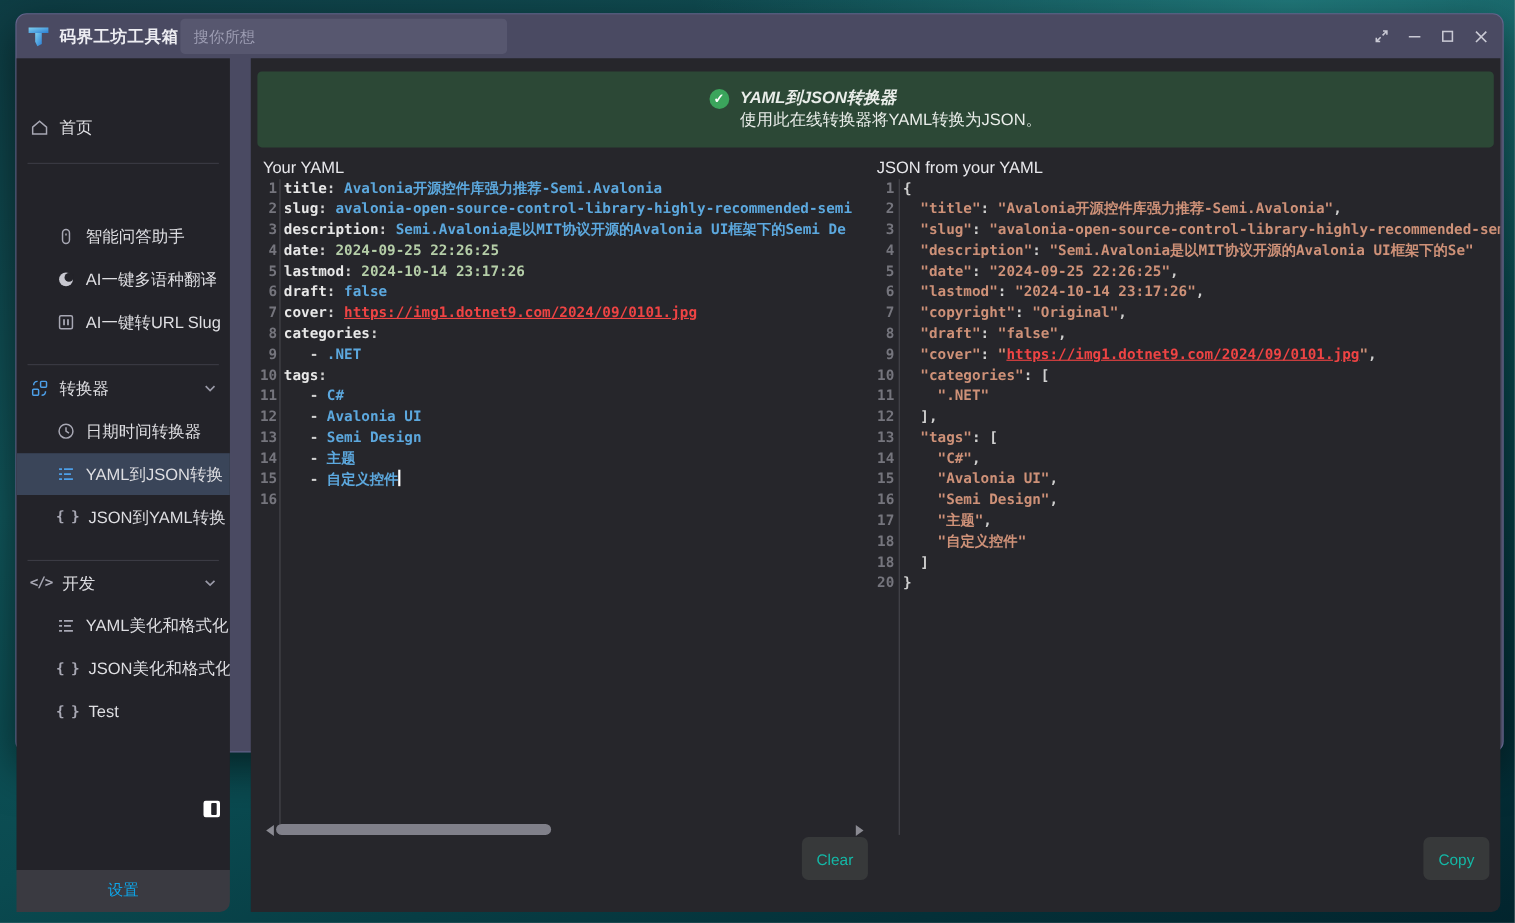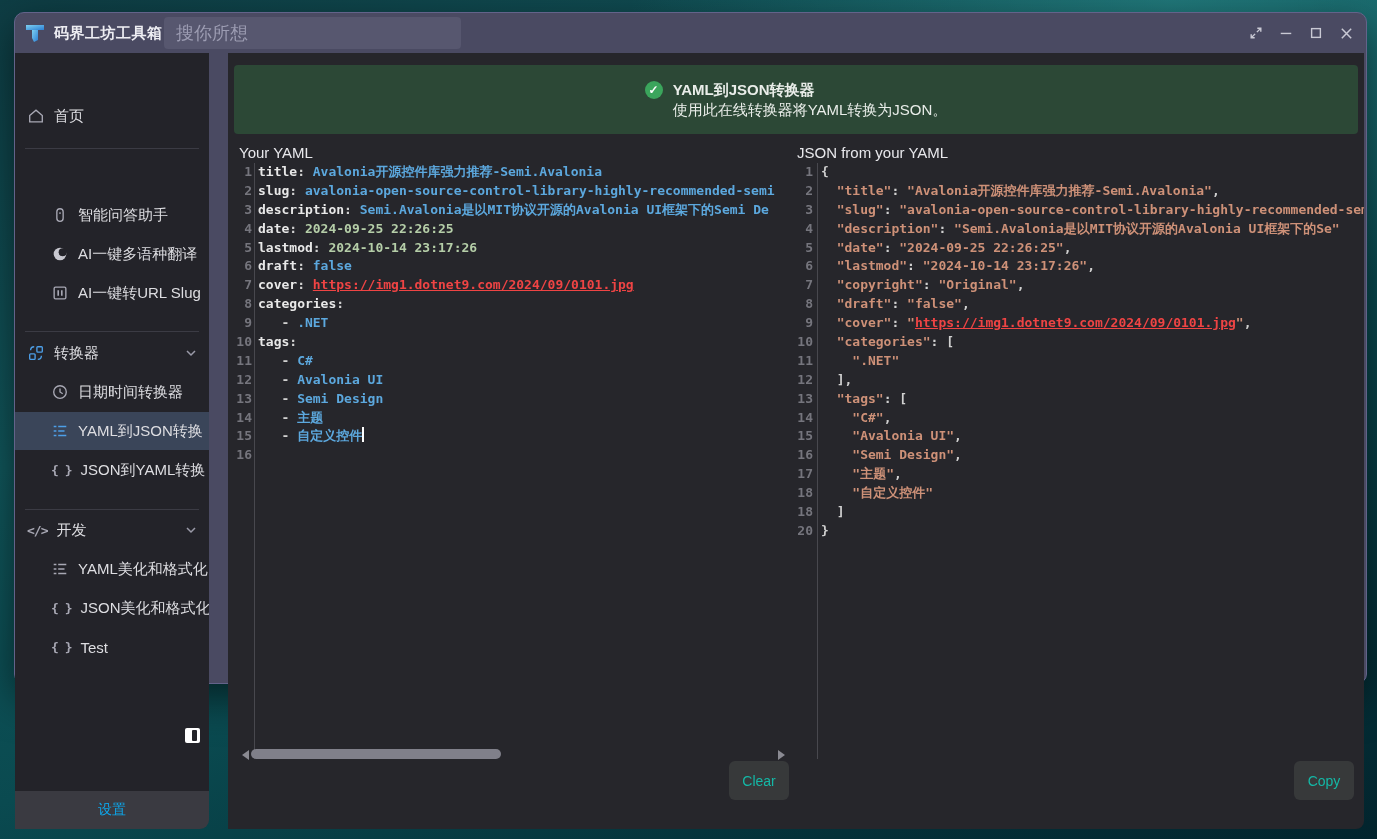--- a/index.html
+++ b/index.html
@@ -15,21 +15,21 @@
     background:#4a4a62; border:1px solid #63638a; border-radius:10px;
     box-shadow:0 14px 40px rgba(0,0,0,.55);
   }
   
   .titlebar { position:absolute; left:0; top:0; width:100%; height:40px;
     border-radius:9px 9px 0 0; display:flex; align-items:center; }
   .logo { width:24px; height:24px; margin-left:8px; flex:0 0 auto; }
   .app-title { color:#ededf2; font-size:15px; font-weight:700; margin-left:7px; letter-spacing:.5px; }
   .search { position:absolute; left:149px; top:4px; width:297px; height:32px;
     background:#57576f; border:none; border-radius:4px; color:#e6e6f0;
-    font-size:18px; padding:0 12px; outline:none; font-family:"Liberation Sans",sans-serif; }
+    font-size:14px; padding:0 12px; outline:none; font-family:"Liberation Sans",sans-serif; }
   .search::placeholder { color:#9c9cb2; }
   .win-controls { position:absolute; right:12px; top:0; height:40px; display:flex; align-items:center; gap:14px; }
   .win-btn { width:16px; height:16px; display:flex; align-items:center; justify-content:center; cursor:pointer; }
   .win-btn svg { stroke:#c9c9d4; stroke-width:1.6; fill:none; }
   
   .sidebar { position:absolute; left:0; top:40px; width:194px; height:738px; background:#232329; overflow:hidden; }
   .side-row { position:absolute; left:0; width:194px; height:38px; display:flex; align-items:center;
     color:#dedee2; font-size:15px; cursor:pointer; white-space:nowrap; overflow:hidden; }
   .side-row .ic { flex:0 0 18px; height:18px; margin-right:9px; display:flex; align-items:center; justify-content:center; }
   .side-row.top { padding-left:12px; font-weight:400; }
@@ -41,21 +41,21 @@
   .collapse-btn { position:absolute; left:170px; top:675px; width:15px; height:15px; background:#ffffff; border-radius:2px; cursor:pointer; }
   .collapse-btn::after { content:""; position:absolute; left:7px; top:2px; width:5px; height:11px; background:#232329; border-radius:1px; }
   .side-footer { position:absolute; left:0; top:778px; width:194px; height:38px; background:#3a3a41;
     border-radius:0 0 9px 0; display:flex; align-items:center; justify-content:center; }
   .settings-link { color:#0ea5e9; font-size:14px; cursor:pointer; }
   
   .main { position:absolute; left:213px; top:40px; width:1136px; height:776px; background:#26262b;
     border-radius:0 0 8px 0; overflow:hidden; }
   .banner { position:absolute; left:6px; top:12px; width:1124px; height:69px; background:#2c4836; border-radius:4px; display:flex; }
   .banner-inner { margin:auto; position:relative; padding-left:28px; color:#e9ede9; }
-  .banner-title { font-size:15px; font-weight:700; line-height:20px; }
+  .banner-title { font-size:15px; font-weight:700; line-height:20px;font-style:italic; }
   .banner-sub { font-size:15px; line-height:20px; }
   .check-circle { position:absolute; left:0; top:1px; width:18px; height:18px; border-radius:50%;
     background:#3ba55c; color:#fff; font-size:12px; font-weight:700; display:flex; align-items:center; justify-content:center; }
   .pane { position:absolute; top:91px; height:615px; }
   .pane-header { color:#e8e8ec; font-size:15px; height:19px; line-height:17px; padding-left:5px; }
   .gutter { position:absolute; top:19px; text-align:right; font-family:"DejaVu Sans Mono",monospace;
     font-size:13px; font-weight:700; color:#75757d; }
   .gutter div { height:18.9px; line-height:18.9px; }
   .gutter-line { position:absolute; top:19px; bottom:0; width:1px; background:#48484e; }
   .code { position:absolute; top:19px; right:0; bottom:0; overflow:hidden; cursor:text; }

